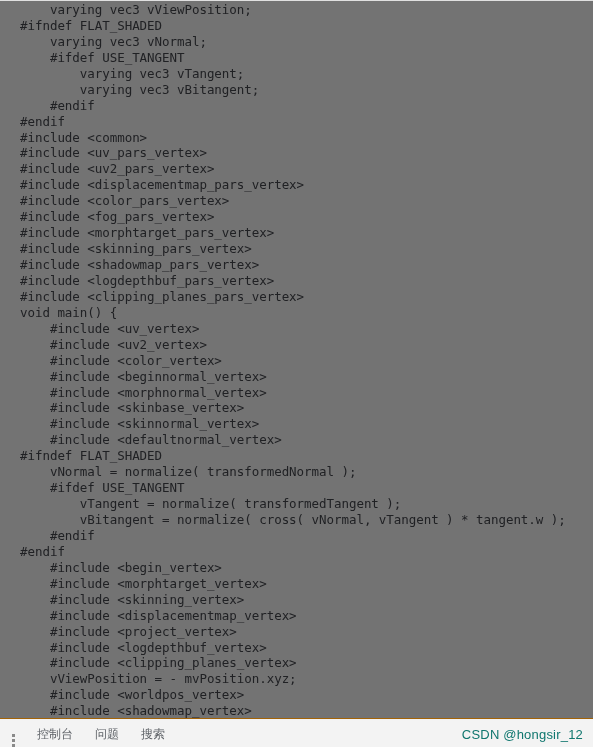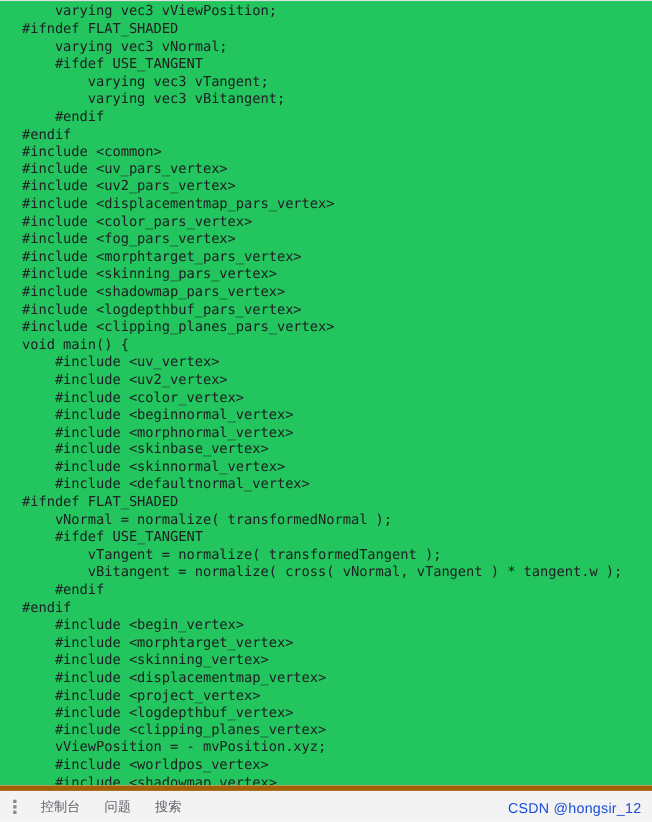--- a/index.html
+++ b/index.html
@@ -28,21 +28,21 @@
     height: 1px;
     background: #e0e0e0;
     flex: 0 0 auto;
   }
 
   
   .source-pane {
     flex: 1 1 auto;
     position: relative;
     overflow: hidden;
-    background: #22c55e;
+    background: #737373;
     padding-top: 1px;
   }
 
   .code-block {
     font-family: "DejaVu Sans Mono", "Liberation Mono", monospace;
     font-size: 12.5px;
     line-height: 15.95px;
     color: #202124;
     white-space: pre;
     padding-left: 20px;
@@ -53,23 +53,23 @@
   .code-line {
     height: 15.95px;
     white-space: pre;
   }
 
   
   .drawer-bar {
     flex: 0 0 auto;
     height: 28px;
     background: #f3f3f3;
-    border-top: 5px solid #a16207;
+    border-top: 1px solid #a16207;
     display: flex;
-    align-items: center;
+    align-items: flex-end;
     position: relative;
   }
 
   .drawer-menu-btn {
     width: 26px;
     display: flex;
     align-items: center;
     justify-content: center;
     cursor: pointer;
   }
@@ -114,21 +114,21 @@
     line-height: 1;
     font-weight: bold;
     cursor: pointer;
   }
 
   .watermark {
     position: absolute;
     right: 10px;
     bottom: 5px;
     font-size: 13px;
-    color: #1d4ed8;
+    color: #0f766e;
     font-family: "Liberation Sans", sans-serif;
     white-space: nowrap;
     letter-spacing: 0.2px;
   }
 </style>
 </head>
 <body>
 
 <div id="app">
 

